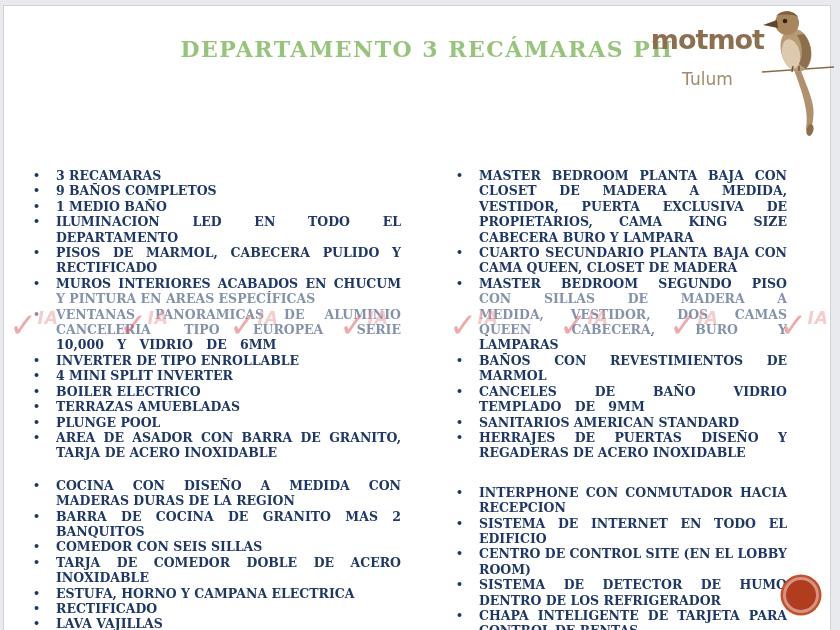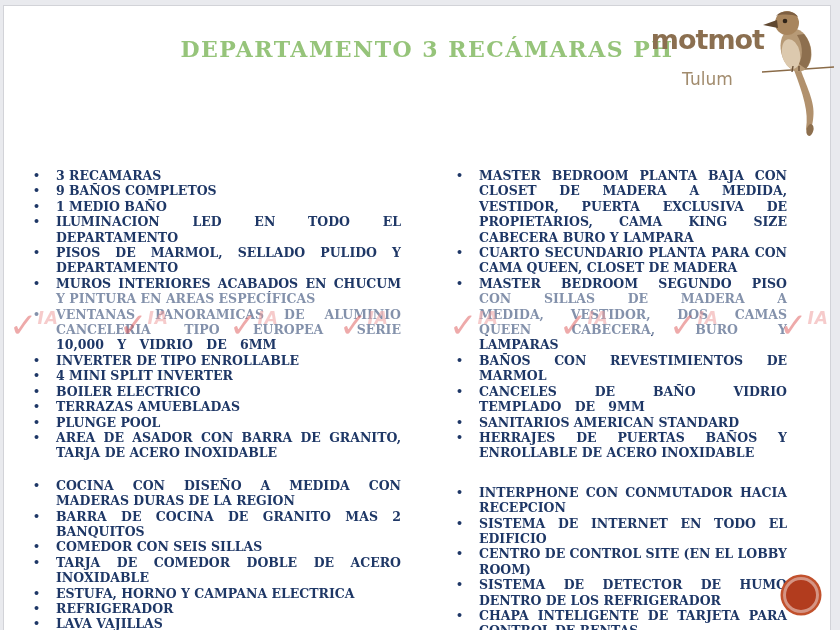--- a/index.html
+++ b/index.html
@@ -102,21 +102,21 @@
         <li>
           <span class="blt">•</span>
           <div class="txt">1 MEDIO BAÑO</div>
         </li>
         <li>
           <span class="blt">•</span>
           <div class="txt">ILUMINACION LED EN TODO EL DEPARTAMENTO</div>
         </li>
         <li>
           <span class="blt">•</span>
-          <div class="txt">PISOS DE MARMOL, SELLADO PULIDO Y DEPARTAMENTO</div>
+          <div class="txt">PISOS DE MARMOL, CABECERA PULIDO Y RECTIFICADO</div>
         </li>
         <li>
           <span class="blt">•</span>
           <div class="txt">MUROS INTERIORES ACABADOS EN CHUCUM Y PINTURA EN AREAS ESPECÍFICAS</div>
         </li>
         <li>
           <span class="blt">•</span>
           <div class="txt spread">VENTANAS PANORAMICAS DE ALUMINIO CANCELERIA TIPO EUROPEA SERIE 10,000 Y VIDRIO DE 6MM</div>
         </li>
         <li>
@@ -160,57 +160,57 @@
         <li>
           <span class="blt">•</span>
           <div class="txt">TARJA DE COMEDOR DOBLE DE ACERO INOXIDABLE</div>
         </li>
         <li>
           <span class="blt">•</span>
           <div class="txt">ESTUFA, HORNO Y CAMPANA ELECTRICA</div>
         </li>
         <li>
           <span class="blt">•</span>
-          <div class="txt">REFRIGERADOR</div>
+          <div class="txt">RECTIFICADO</div>
         </li>
         <li>
           <span class="blt">•</span>
           <div class="txt">LAVA VAJILLAS</div>
         </li>
       </ul>
     </div>
   <div class="col col-right">
       <ul class="group">
         <li>
           <span class="blt">•</span>
           <div class="txt">MASTER BEDROOM PLANTA BAJA CON CLOSET DE MADERA A MEDIDA, VESTIDOR, PUERTA EXCLUSIVA DE PROPIETARIOS, CAMA KING SIZE CABECERA BURO Y LAMPARA</div>
         </li>
         <li>
           <span class="blt">•</span>
-          <div class="txt">CUARTO SECUNDARIO PLANTA PARA CON CAMA QUEEN, CLOSET DE MADERA</div>
+          <div class="txt">CUARTO SECUNDARIO PLANTA BAJA CON CAMA QUEEN, CLOSET DE MADERA</div>
         </li>
         <li>
           <span class="blt">•</span>
           <div class="txt spread">MASTER BEDROOM SEGUNDO PISO CON SILLAS DE MADERA A MEDIDA, VESTIDOR, DOS CAMAS QUEEN CABECERA, BURO Y LAMPARAS</div>
         </li>
         <li>
           <span class="blt">•</span>
           <div class="txt">BAÑOS CON REVESTIMIENTOS DE MARMOL</div>
         </li>
         <li>
           <span class="blt">•</span>
           <div class="txt spread">CANCELES DE BAÑO VIDRIO TEMPLADO DE 9MM</div>
         </li>
         <li>
           <span class="blt">•</span>
           <div class="txt">SANITARIOS AMERICAN STANDARD</div>
         </li>
         <li>
           <span class="blt">•</span>
-          <div class="txt">HERRAJES DE PUERTAS BAÑOS Y ENROLLABLE DE ACERO INOXIDABLE</div>
+          <div class="txt">HERRAJES DE PUERTAS DISEÑO Y REGADERAS DE ACERO INOXIDABLE</div>
         </li>
       </ul>
       <ul class="group">
         <li>
           <span class="blt">•</span>
           <div class="txt">INTERPHONE CON CONMUTADOR HACIA RECEPCION</div>
         </li>
         <li>
           <span class="blt">•</span>
           <div class="txt">SISTEMA DE INTERNET EN TODO EL EDIFICIO</div>

